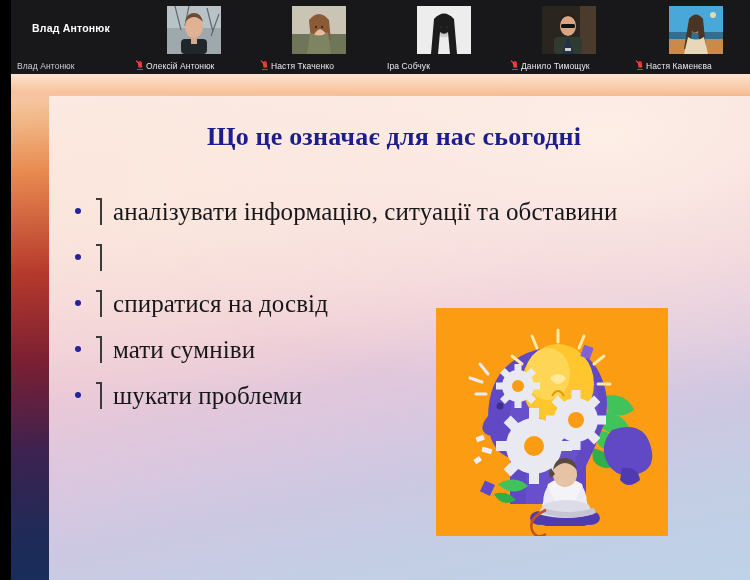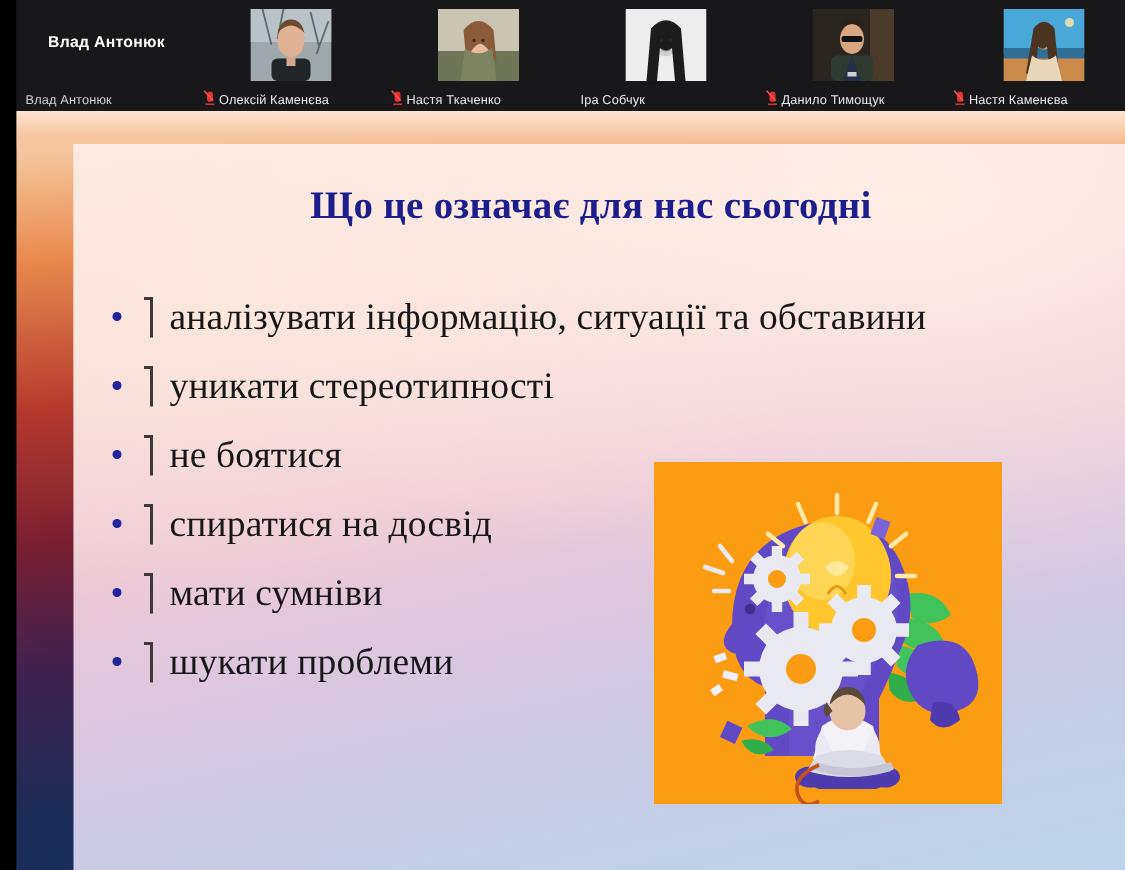--- a/index.html
+++ b/index.html
@@ -149,21 +149,21 @@
           <ellipse cx="27" cy="21" rx="9" ry="11" fill="#e0b293"></ellipse>
           <path d="M18 16 q9 -10 18 0 q-2 -9 -9 -9 q-7 0 -9 9z" fill="#6b4a2f"></path>
           <rect x="14" y="33" width="26" height="15" rx="4" fill="#21262b"></rect>
           <rect x="24" y="32" width="6" height="6" fill="#d7a98a"></rect>
         </svg>
       </div>
       <div class="namebar">
         <span class="mic-muted">
             <i class="mic-slash"></i>
           </span>
-        <span>Олексій Каменєва</span>
+        <span>Олексій Антонюк</span>
       </div>
     </div>
 
     <div class="tile" style="left:245px;width:125px">
       <div class="thumb">
         <svg class="px" viewBox="0 0 54 48" preserveAspectRatio="none">
           <rect width="54" height="48" fill="#c9c4b4"></rect>
           <rect y="28" width="54" height="20" fill="#6e7558"></rect>
           <ellipse cx="27" cy="20" rx="8.5" ry="11" fill="#e8bb9a"></ellipse>
           <path d="M17 14 q10 -12 20 0 l2 22 q-6 -12 -11 -13 q-6 2 -9 13z" fill="#8b5a36"></path>
@@ -251,30 +251,22 @@
             </span>
           <span class="b-hook"></span>
           <span class="b-text">аналізувати інформацію, ситуації та обставини</span>
         </div>
 
         <div class="bullet-row">
           <span class="b-dot">
               <i></i>
             </span>
           <span class="b-hook"></span>
-          <span class="b-text">уникати стереотипності</span>
         </div>
 
-        <div class="bullet-row">
-          <span class="b-dot">
-              <i></i>
-            </span>
-          <span class="b-hook"></span>
-          <span class="b-text">не боятися</span>
-        </div>
 
         <div class="bullet-row">
           <span class="b-dot">
               <i></i>
             </span>
           <span class="b-hook"></span>
           <span class="b-text">спиратися на досвід</span>
         </div>
 
         <div class="bullet-row">

